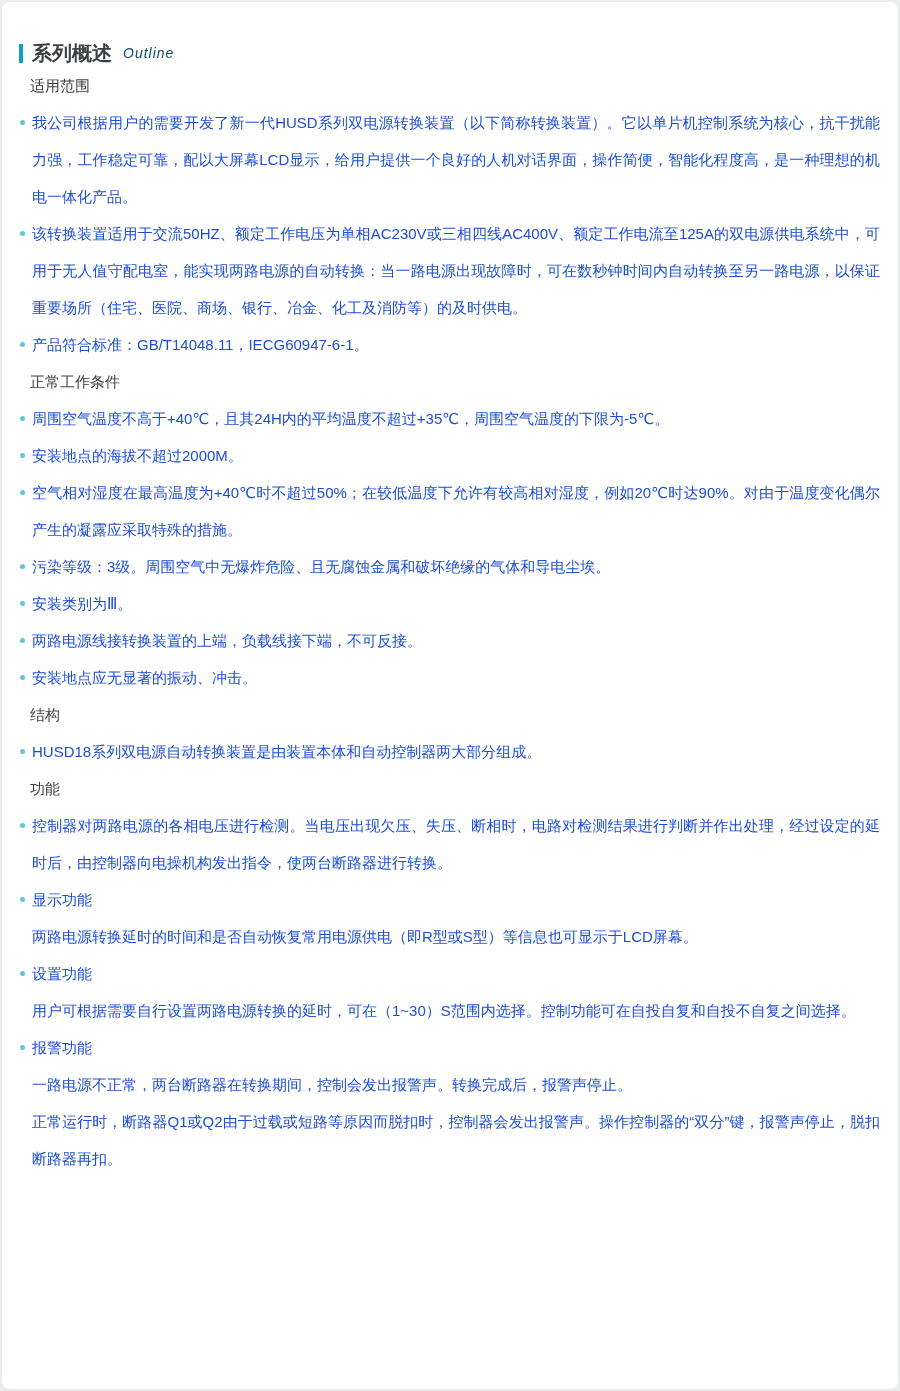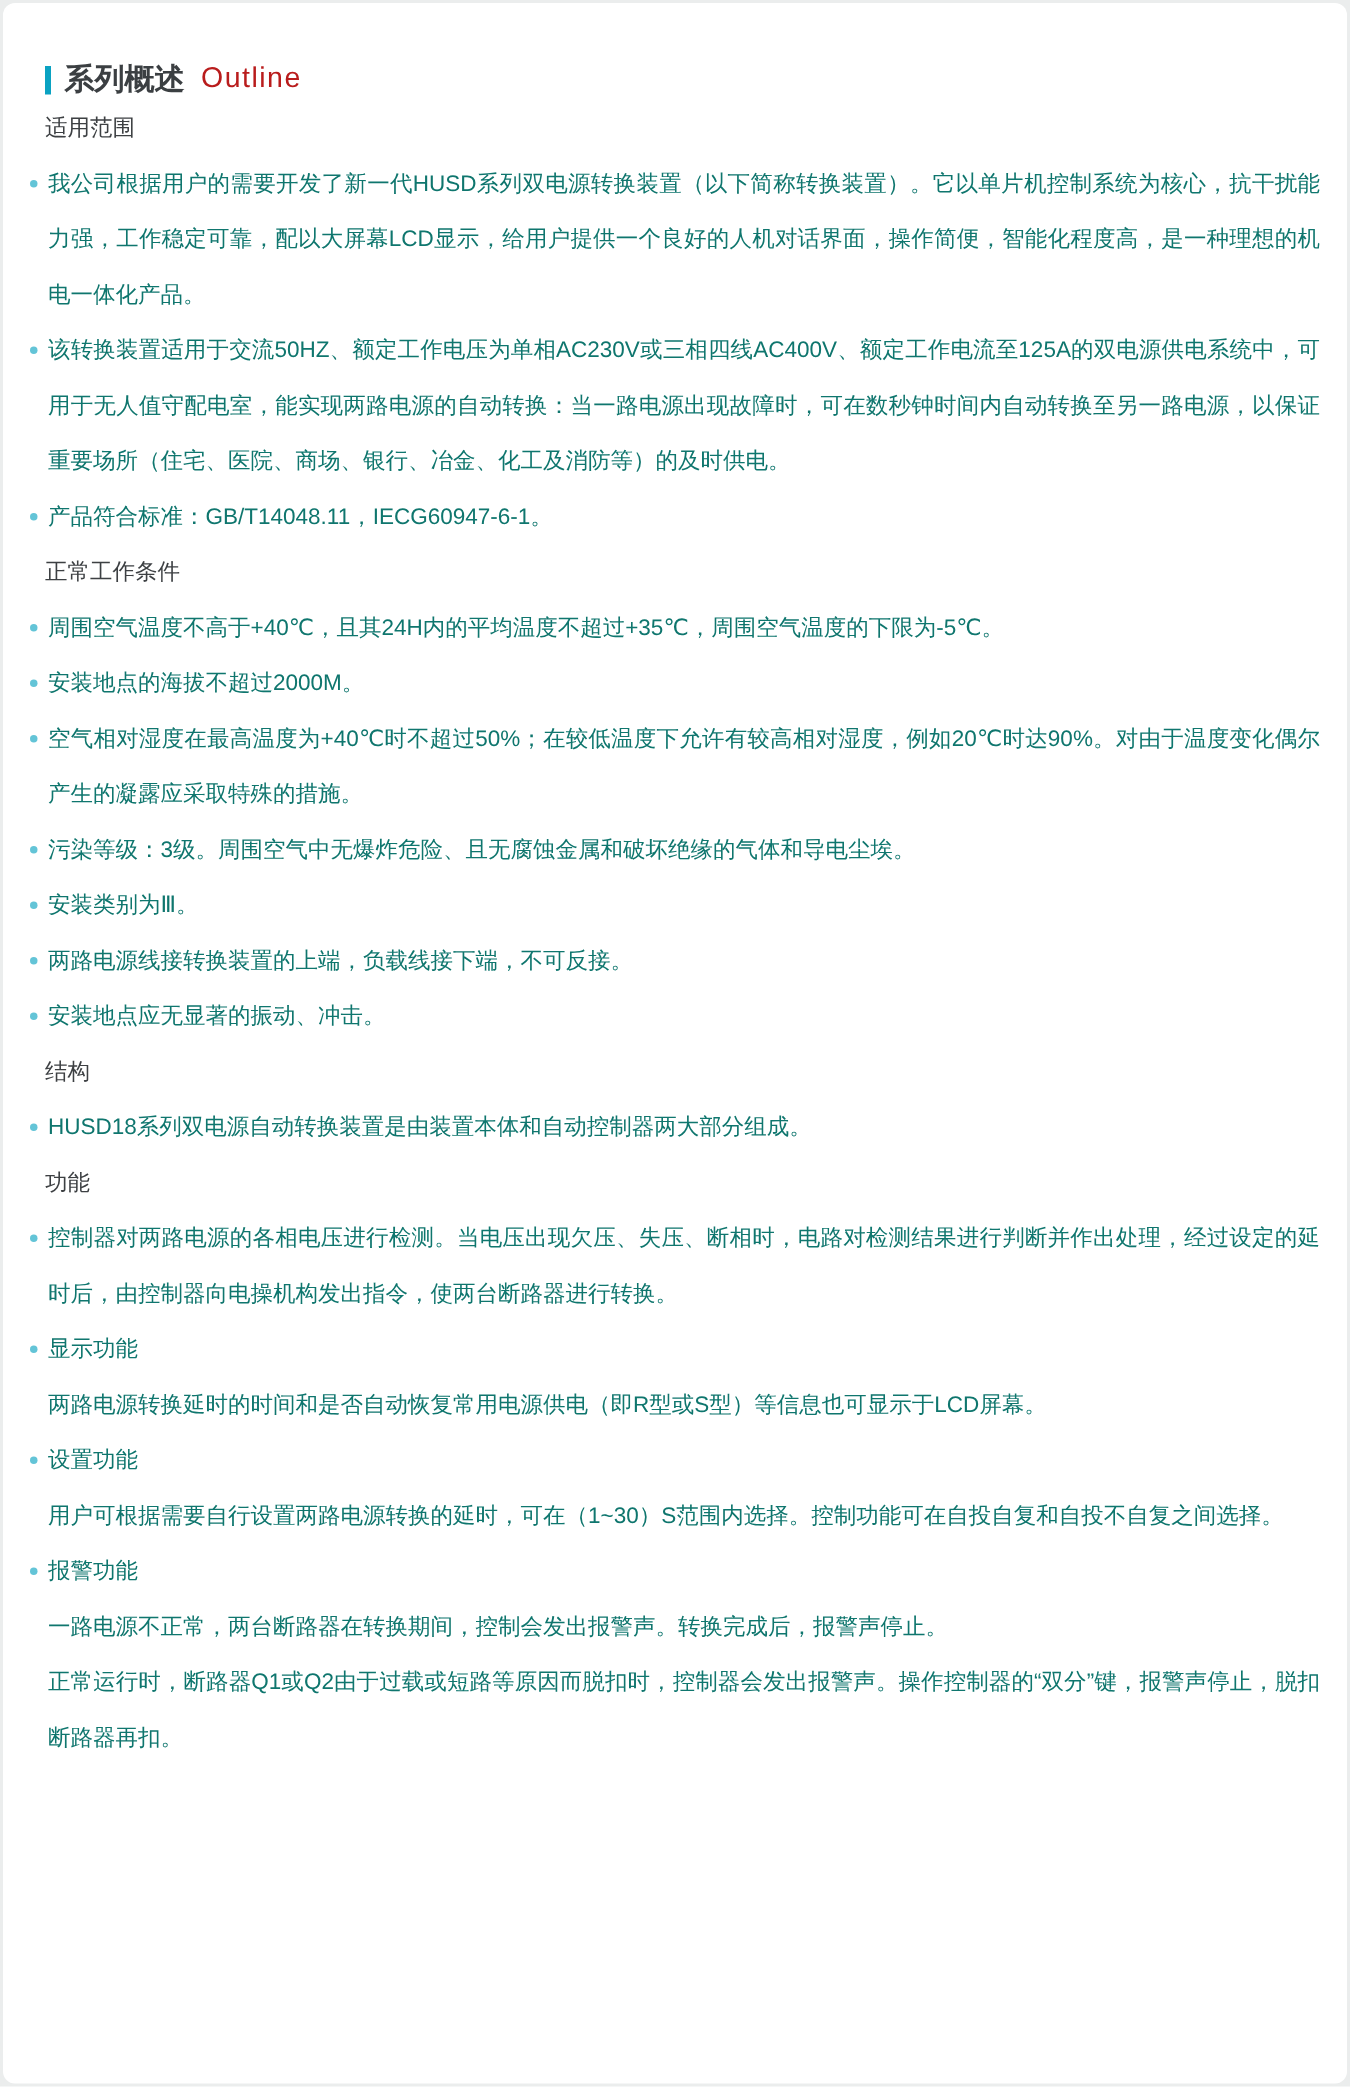--- a/index.html
+++ b/index.html
@@ -12,43 +12,44 @@
   .page {
     width: 896px;
     min-height: 1387px;
     margin: 2px auto;
     background: #ffffff;
     border-radius: 8px;
     overflow: hidden;
   }
   h1.page-title {
     margin: 0;
-    padding: 40px 0 0 28px;
+    padding: 40px 0 0 17px;
     font-size: 20px;
     line-height: 22px;
     font-weight: bold;
     color: #3b3f42;
     display: flex;
     align-items: center;
     text-align: right;
   }
   .accent-bar {
     display: inline-block;
     width: 4px;
     height: 19px;
     background: #0aa2c2;
     margin-right: 9px;
     flex: none;
   }
   .title-en {
-    color: #b91c1c;
+    color: #0c4a6e;
     font-weight: normal;
-    font-size: 19px;
+    font-size: 14px;
     margin-left: 11px;
     letter-spacing: 1px;
+    font-style: italic;
   }
   .content {
     padding: 3px 18px 30px 30px;
   }
   h2.sec-heading {
     margin: 0 0 0 -2px;
     font-size: 15px;
     line-height: 37px;
     font-weight: normal;
     color: #3d4043;
@@ -69,21 +70,21 @@
     top: 16px;
     width: 5px;
     height: 5px;
     border-radius: 50%;
     background: #63c4d7;
   }
   li.bullet-item p {
     margin: 0;
     font-size: 15px;
     line-height: 37px;
-    color: #0f766e;
+    color: #1d4ed8;
     text-align: justify;
     text-justify: inter-ideograph;
   }
 </style>
 </head>
 <body>
 
 <div class="page">
   <h1 class="page-title">
     <span class="accent-bar"></span>

